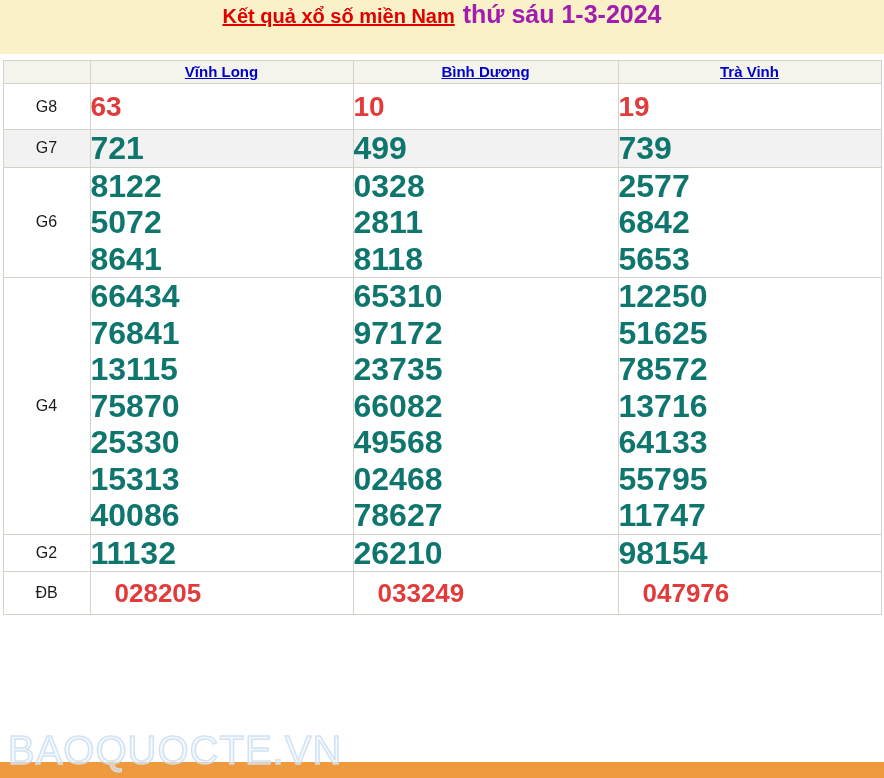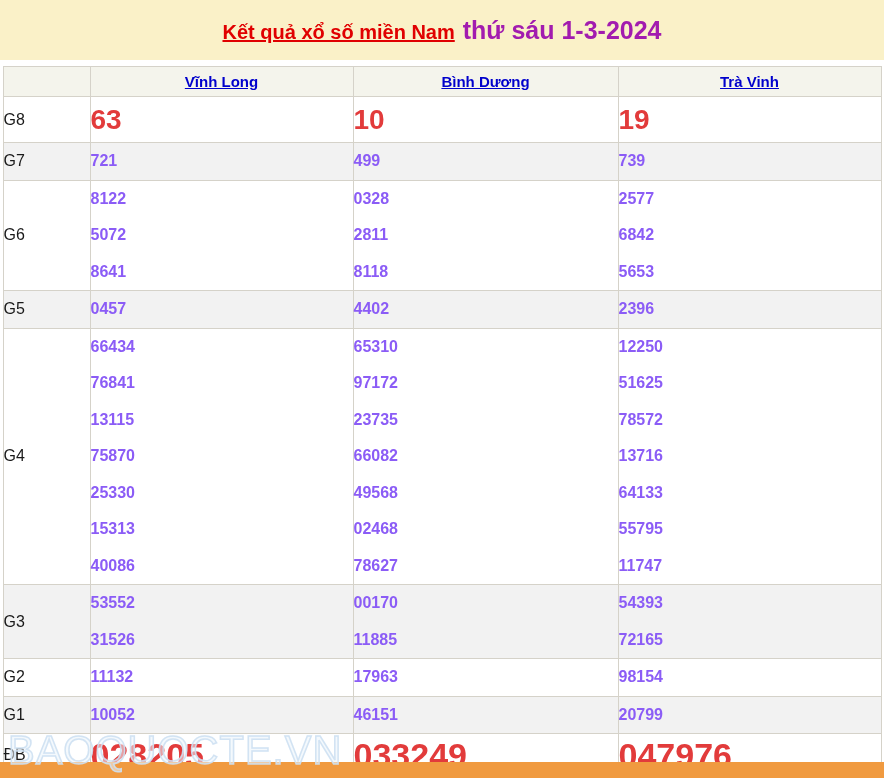--- a/index.html
+++ b/index.html
@@ -12,57 +12,57 @@
     --shade-bg:#f2f2f2;
     --head-bg:#f4f4ec;
   }
   *{box-sizing:border-box;}
   html,body{margin:0;padding:0;}
   body{
     width:884px;height:778px;overflow:hidden;background:#fff;
     font-family:"Liberation Sans",sans-serif;position:relative;
   }
   .banner{
-    width:884px;height:60px;background:var(--banner-bg);
-    display:flex;align-items:center;justify-content:center;
+    width:884px;height:54px;background:var(--banner-bg);
+    display:flex;align-items:flex-start;justify-content:center;
   }
   .title-wrap{display:flex;align-items:baseline;gap:8px;white-space:nowrap;}
   .title-link{
     color:var(--title-red);font-size:20px;font-weight:bold;
     text-decoration:underline;cursor:pointer;
   }
   .title-rest{color:#a21caf;font-size:25px;font-weight:bold;}
   table.results{
     width:878px;margin:6px auto 0 auto;border-collapse:collapse;
     table-layout:fixed;
   }
   table.results th,table.results td{
     border:1px solid var(--border-col);padding:0;vertical-align:middle;
   }
   col.c-label{width:87px;}
   col.c-p0{width:263px;}
   col.c-p1{width:265px;}
   col.c-p2{width:263px;}
-  tr.head-row{height:30px;background:var(--head-bg);}
+  tr.head-row{height:23px;background:var(--head-bg);}
   .province-link{
     color:var(--link-blue);font-size:15px;font-weight:bold;
     text-decoration:underline;cursor:pointer;
   }
   .label-cell{
-    font-size:16px;font-weight:normal;color:#1a1a1a;text-align:left;
+    font-size:16px;font-weight:normal;color:#1a1a1a;text-align:center;
   }
   .num-cell{text-align:left;}
   .num-line{
-    line-height:36.5px;font-size:16px;font-weight:bold;color:#8b5cf6;
+    line-height:36.5px;font-size:32px;font-weight:bold;color:#0f766e;
   }
   tr.shade{background:var(--shade-bg);}
   tr.row-g8{height:45px;}
   tr.row-g8 .num-line{line-height:45px;font-size:28px;color:var(--number-red);}
   tr.row-db{height:42px;}
-  tr.row-db .num-line{line-height:42px;font-size:34px;color:var(--number-red);}
+  tr.row-db .num-line{line-height:42px;font-size:26px;color:var(--number-red);margin-left:24px;}
   .footer-bar{
     position:absolute;left:0;bottom:0;width:884px;height:16px;
     background:var(--footer-orange);
   }
   .watermark{
     position:absolute;left:8px;top:728px;z-index:5;
     font-size:40px;font-weight:400;letter-spacing:1px;
     color:rgba(235,244,252,0.55);
     -webkit-text-stroke:1.5px rgba(205,224,242,0.9);
     pointer-events:none;white-space:nowrap;
@@ -129,32 +129,20 @@
           <div class="num-line">0328</div>
           <div class="num-line">2811</div>
           <div class="num-line">8118</div>
         </td>
         <td class="num-cell">
           <div class="num-line">2577</div>
           <div class="num-line">6842</div>
           <div class="num-line">5653</div>
         </td>
       </tr>
-      <tr class="prize-row shade">
-        <th class="label-cell">G5</th>
-        <td class="num-cell">
-          <div class="num-line">0457</div>
-        </td>
-        <td class="num-cell">
-          <div class="num-line">4402</div>
-        </td>
-        <td class="num-cell">
-          <div class="num-line">2396</div>
-        </td>
-      </tr>
       <tr class="prize-row">
         <th class="label-cell">G4</th>
         <td class="num-cell">
           <div class="num-line">66434</div>
           <div class="num-line">76841</div>
           <div class="num-line">13115</div>
           <div class="num-line">75870</div>
           <div class="num-line">25330</div>
           <div class="num-line">15313</div>
           <div class="num-line">40086</div>
@@ -171,57 +159,30 @@
         <td class="num-cell">
           <div class="num-line">12250</div>
           <div class="num-line">51625</div>
           <div class="num-line">78572</div>
           <div class="num-line">13716</div>
           <div class="num-line">64133</div>
           <div class="num-line">55795</div>
           <div class="num-line">11747</div>
         </td>
       </tr>
-      <tr class="prize-row shade">
-        <th class="label-cell">G3</th>
-        <td class="num-cell">
-          <div class="num-line">53552</div>
-          <div class="num-line">31526</div>
-        </td>
-        <td class="num-cell">
-          <div class="num-line">00170</div>
-          <div class="num-line">11885</div>
-        </td>
-        <td class="num-cell">
-          <div class="num-line">54393</div>
-          <div class="num-line">72165</div>
-        </td>
-      </tr>
       <tr class="prize-row">
         <th class="label-cell">G2</th>
         <td class="num-cell">
           <div class="num-line">11132</div>
         </td>
         <td class="num-cell">
-          <div class="num-line">17963</div>
+          <div class="num-line">26210</div>
         </td>
         <td class="num-cell">
           <div class="num-line">98154</div>
-        </td>
-      </tr>
-      <tr class="prize-row shade">
-        <th class="label-cell">G1</th>
-        <td class="num-cell">
-          <div class="num-line">10052</div>
-        </td>
-        <td class="num-cell">
-          <div class="num-line">46151</div>
-        </td>
-        <td class="num-cell">
-          <div class="num-line">20799</div>
         </td>
       </tr>
       <tr class="prize-row row-db">
         <th class="label-cell">ĐB</th>
         <td class="num-cell">
           <div class="num-line">028205</div>
         </td>
         <td class="num-cell">
           <div class="num-line">033249</div>
         </td>

